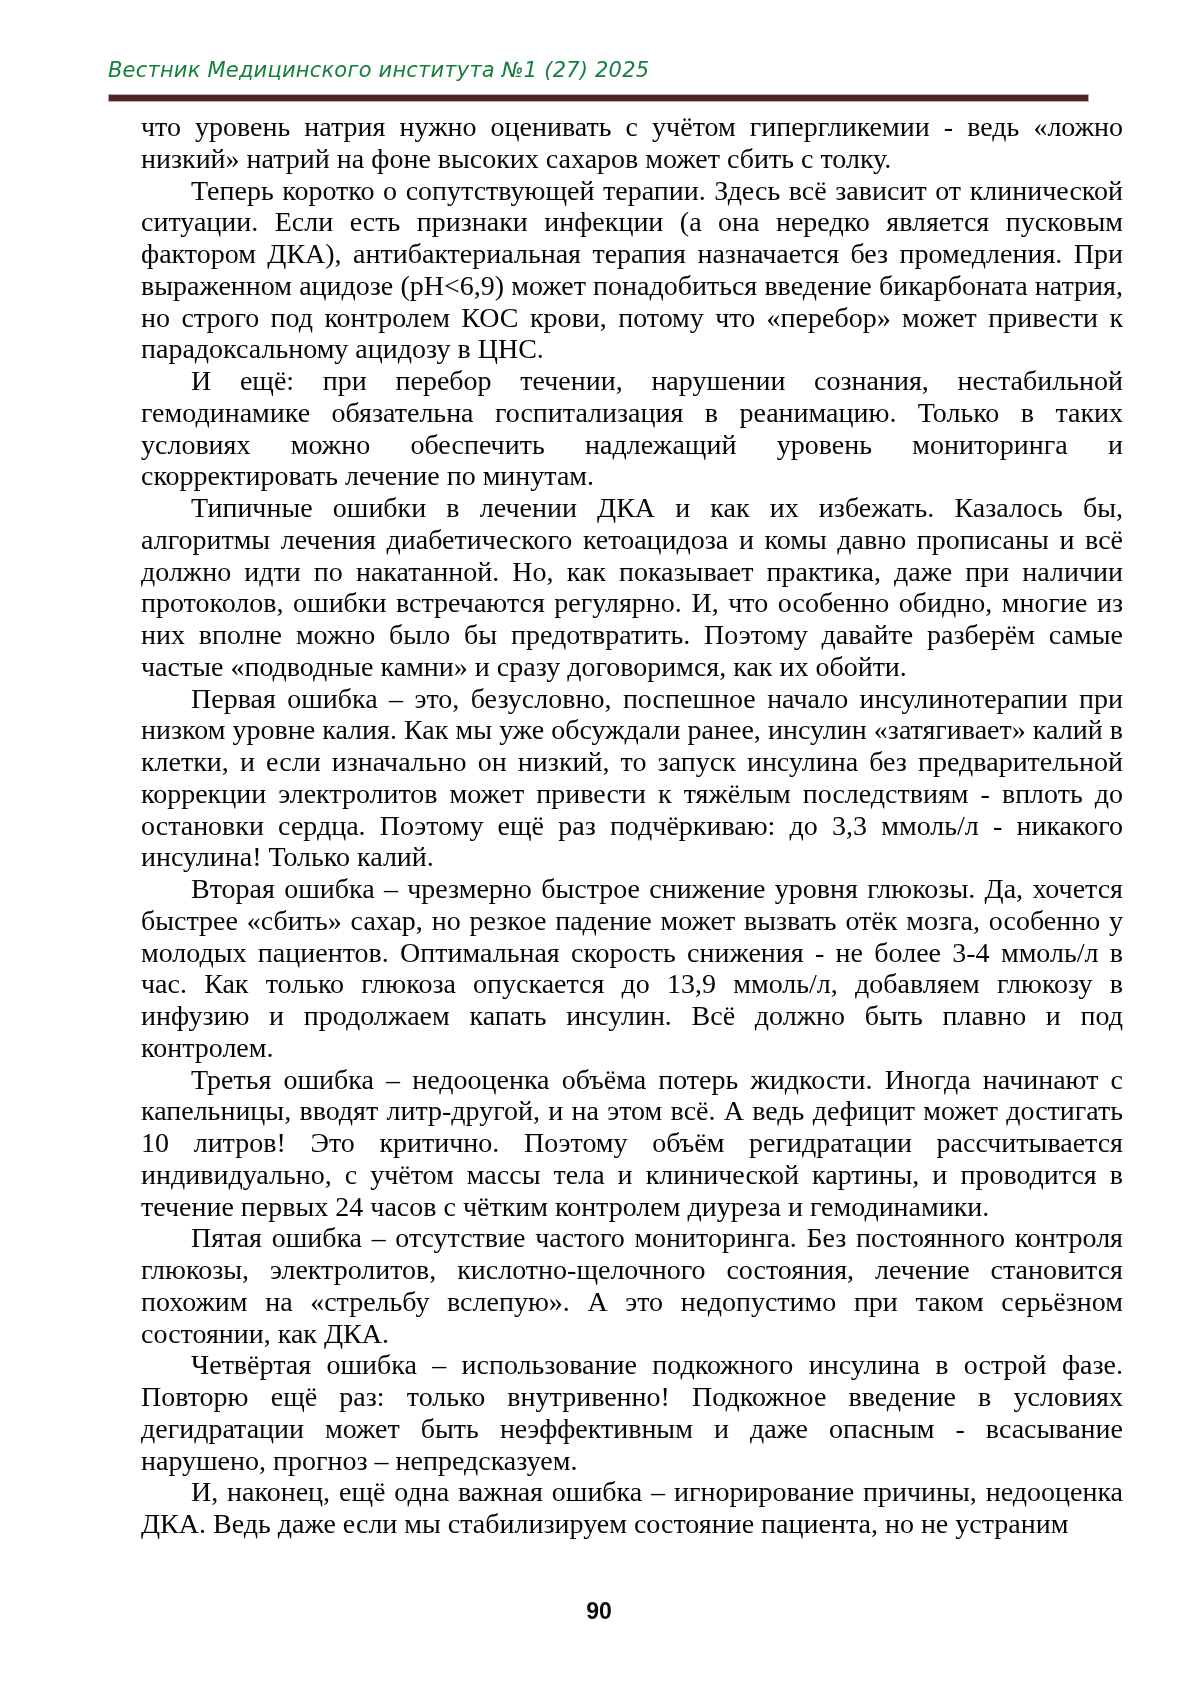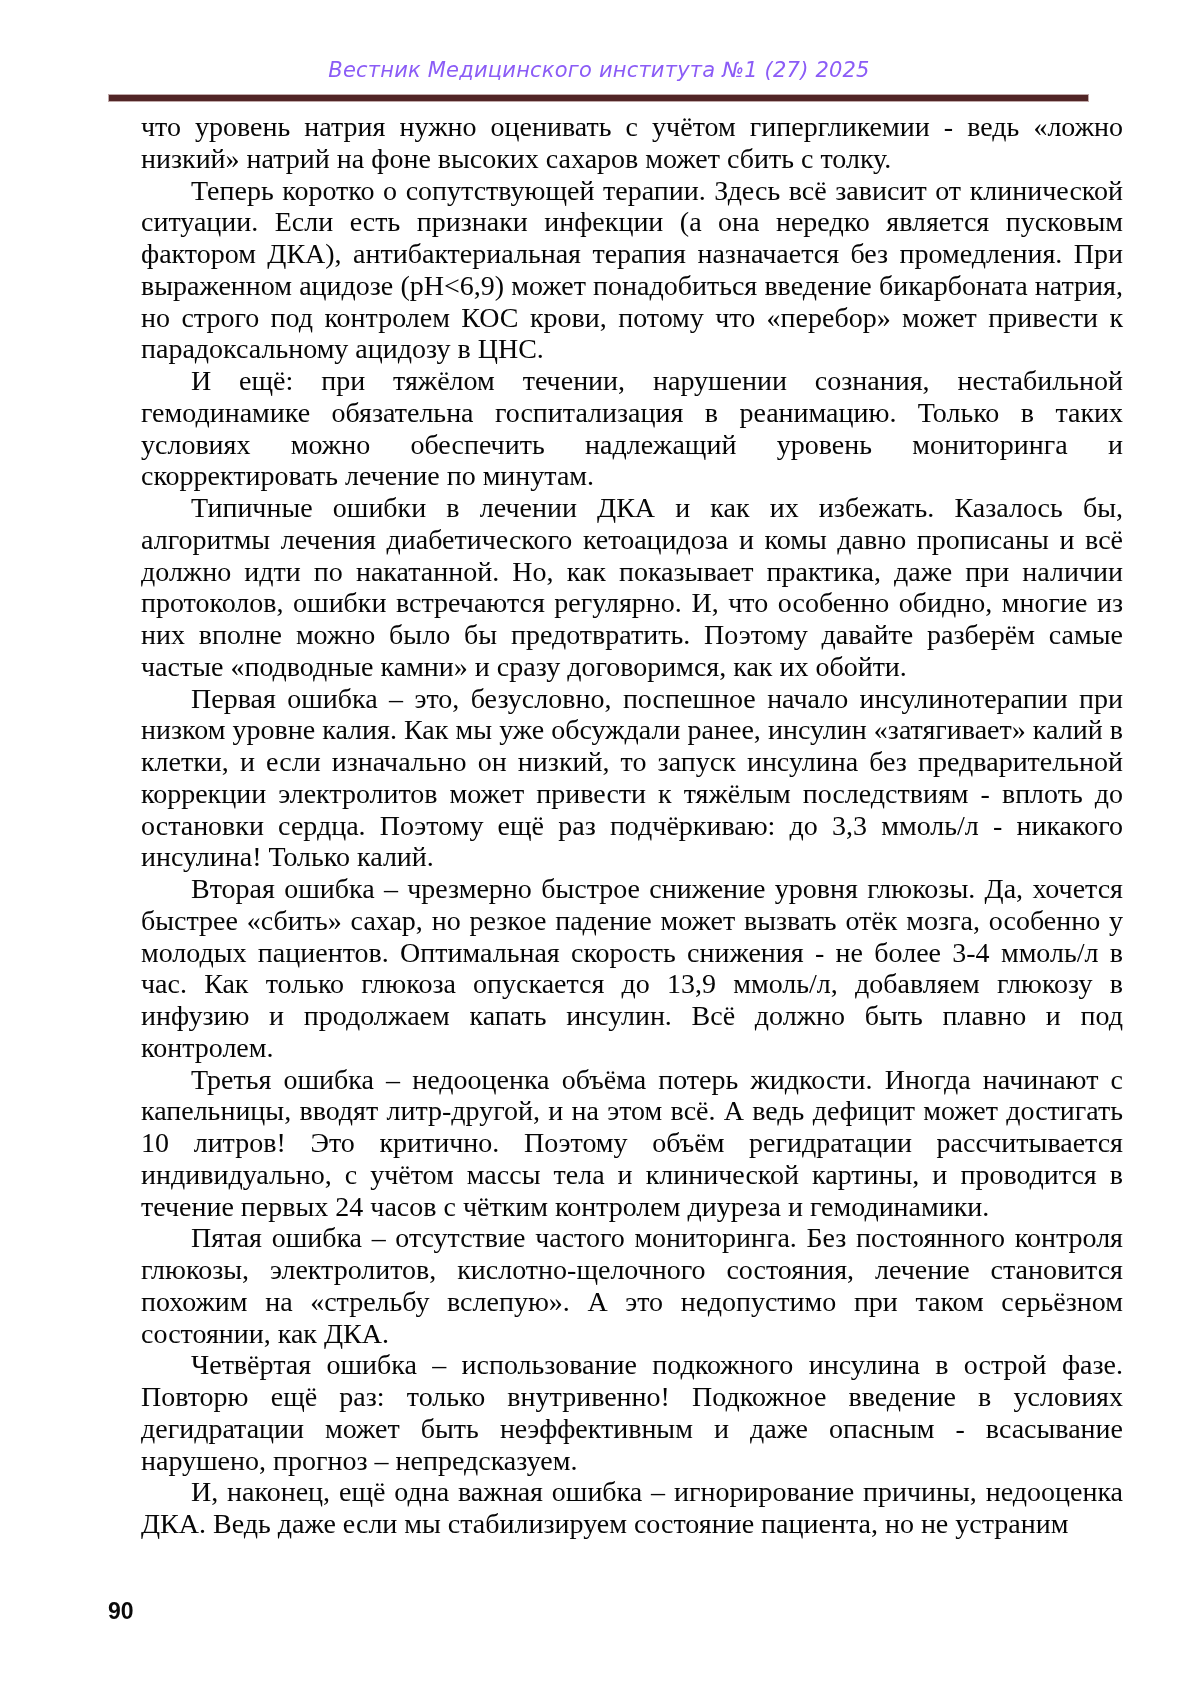--- a/index.html
+++ b/index.html
@@ -12,26 +12,26 @@
     width: 1200px;
     height: 1697px;
     background: #ffffff;
     overflow: hidden;
   }
   .running-header {
     position: absolute;
     top: 58px;
     left: 108px;
     width: 982px;
-    text-align: center;
+    text-align: left;
     font-family: "DejaVu Sans", sans-serif;
     font-style: italic;
     font-weight: 500;
     font-size: 21px;
-    color: #8b5cf6;
+    color: #15803d;
     letter-spacing: 0.2px;
   }
   .header-rule {
     position: absolute;
     top: 94px;
     left: 108px;
     width: 979px;
     height: 6px;
     background: #512526;
     border: 1px solid #c0a9a9;
@@ -56,39 +56,39 @@
     text-indent: 50px;
   }
   .article-body b {
     font-weight: normal;
   }
   .page-footer {
     position: absolute;
     top: 1598px;
     left: 108px;
     width: 982px;
-    text-align: left;
+    text-align: center;
     font-family: "Liberation Sans", sans-serif;
     font-weight: bold;
     font-size: 23px;
     color: #0a0a0a;
   }
 </style>
 </head>
 <body>
 
 <div class="page">
   <div class="running-header">Вестник Медицинского института №1 (27) 2025</div>
 
   <div class="header-rule"></div>
 
   <div class="article-body">
       <p>что уровень натрия нужно оценивать с учётом гипергликемии - ведь «ложно низкий» натрий на фоне высоких сахаров может сбить с толку.</p>
       <p class="indent">Теперь коротко о сопутствующей терапии. Здесь всё зависит от клинической ситуации. Если есть признаки инфекции (а она нередко является пусковым фактором ДКА), антибактериальная терапия назначается без промедления. При выраженном ацидозе (pH&lt;6,9) может понадобиться введение бикарбоната натрия, но строго под контролем КОС крови, потому что «перебор» может привести к парадоксальному ацидозу в ЦНС.</p>
-      <p class="indent">И ещё: при тяжёлом течении, нарушении сознания, нестабильной гемодинамике обязательна госпитализация в реанимацию. Только в таких условиях можно обеспечить надлежащий уровень мониторинга и скорректировать лечение по минутам.</p>
+      <p class="indent">И ещё: при перебор течении, нарушении сознания, нестабильной гемодинамике обязательна госпитализация в реанимацию. Только в таких условиях можно обеспечить надлежащий уровень мониторинга и скорректировать лечение по минутам.</p>
       <p class="indent"><b>Типичные ошибки в лечении ДКА и как их избежать.</b> Казалось бы, алгоритмы лечения диабетического кетоацидоза и комы давно прописаны и всё должно идти по накатанной. Но, как показывает практика, даже при наличии протоколов, ошибки встречаются регулярно. И, что особенно обидно, многие из них вполне можно было бы предотвратить. Поэтому давайте разберём самые частые «подводные камни» и сразу договоримся, как их обойти.</p>
       <p class="indent">Первая ошибка – это, безусловно, поспешное начало инсулинотерапии при низком уровне калия. Как мы уже обсуждали ранее, инсулин «затягивает» калий в клетки, и если изначально он низкий, то запуск инсулина без предварительной коррекции электролитов может привести к тяжёлым последствиям - вплоть до остановки сердца. Поэтому ещё раз подчёркиваю: до 3,3 ммоль/л - никакого инсулина! Только калий.</p>
       <p class="indent">Вторая ошибка – чрезмерно быстрое снижение уровня глюкозы. Да, хочется быстрее «сбить» сахар, но резкое падение может вызвать отёк мозга, особенно у молодых пациентов. Оптимальная скорость снижения - не более 3-4 ммоль/л в час. Как только глюкоза опускается до 13,9 ммоль/л, добавляем глюкозу в инфузию и продолжаем капать инсулин. Всё должно быть плавно и под контролем.</p>
       <p class="indent">Третья ошибка – недооценка объёма потерь жидкости. Иногда начинают с капельницы, вводят литр-другой, и на этом всё. А ведь дефицит может достигать 10 литров! Это критично. Поэтому объём регидратации рассчитывается индивидуально, с учётом массы тела и клинической картины, и проводится в течение первых 24 часов с чётким контролем диуреза и гемодинамики.</p>
       <p class="indent">Пятая ошибка – отсутствие частого мониторинга. Без постоянного контроля глюкозы, электролитов, кислотно-щелочного состояния, лечение становится похожим на «стрельбу вслепую». А это недопустимо при таком серьёзном состоянии, как ДКА.</p>
       <p class="indent">Четвёртая ошибка – использование подкожного инсулина в острой фазе. Повторю ещё раз: только внутривенно! Подкожное введение в условиях дегидратации может быть неэффективным и даже опасным - всасывание нарушено, прогноз – непредсказуем.</p>
       <p class="indent">И, наконец, ещё одна важная ошибка – игнорирование причины, недооценка ДКА. Ведь даже если мы стабилизируем состояние пациента, но не устраним</p>
     </div>
 
   <div class="page-footer">90</div>

